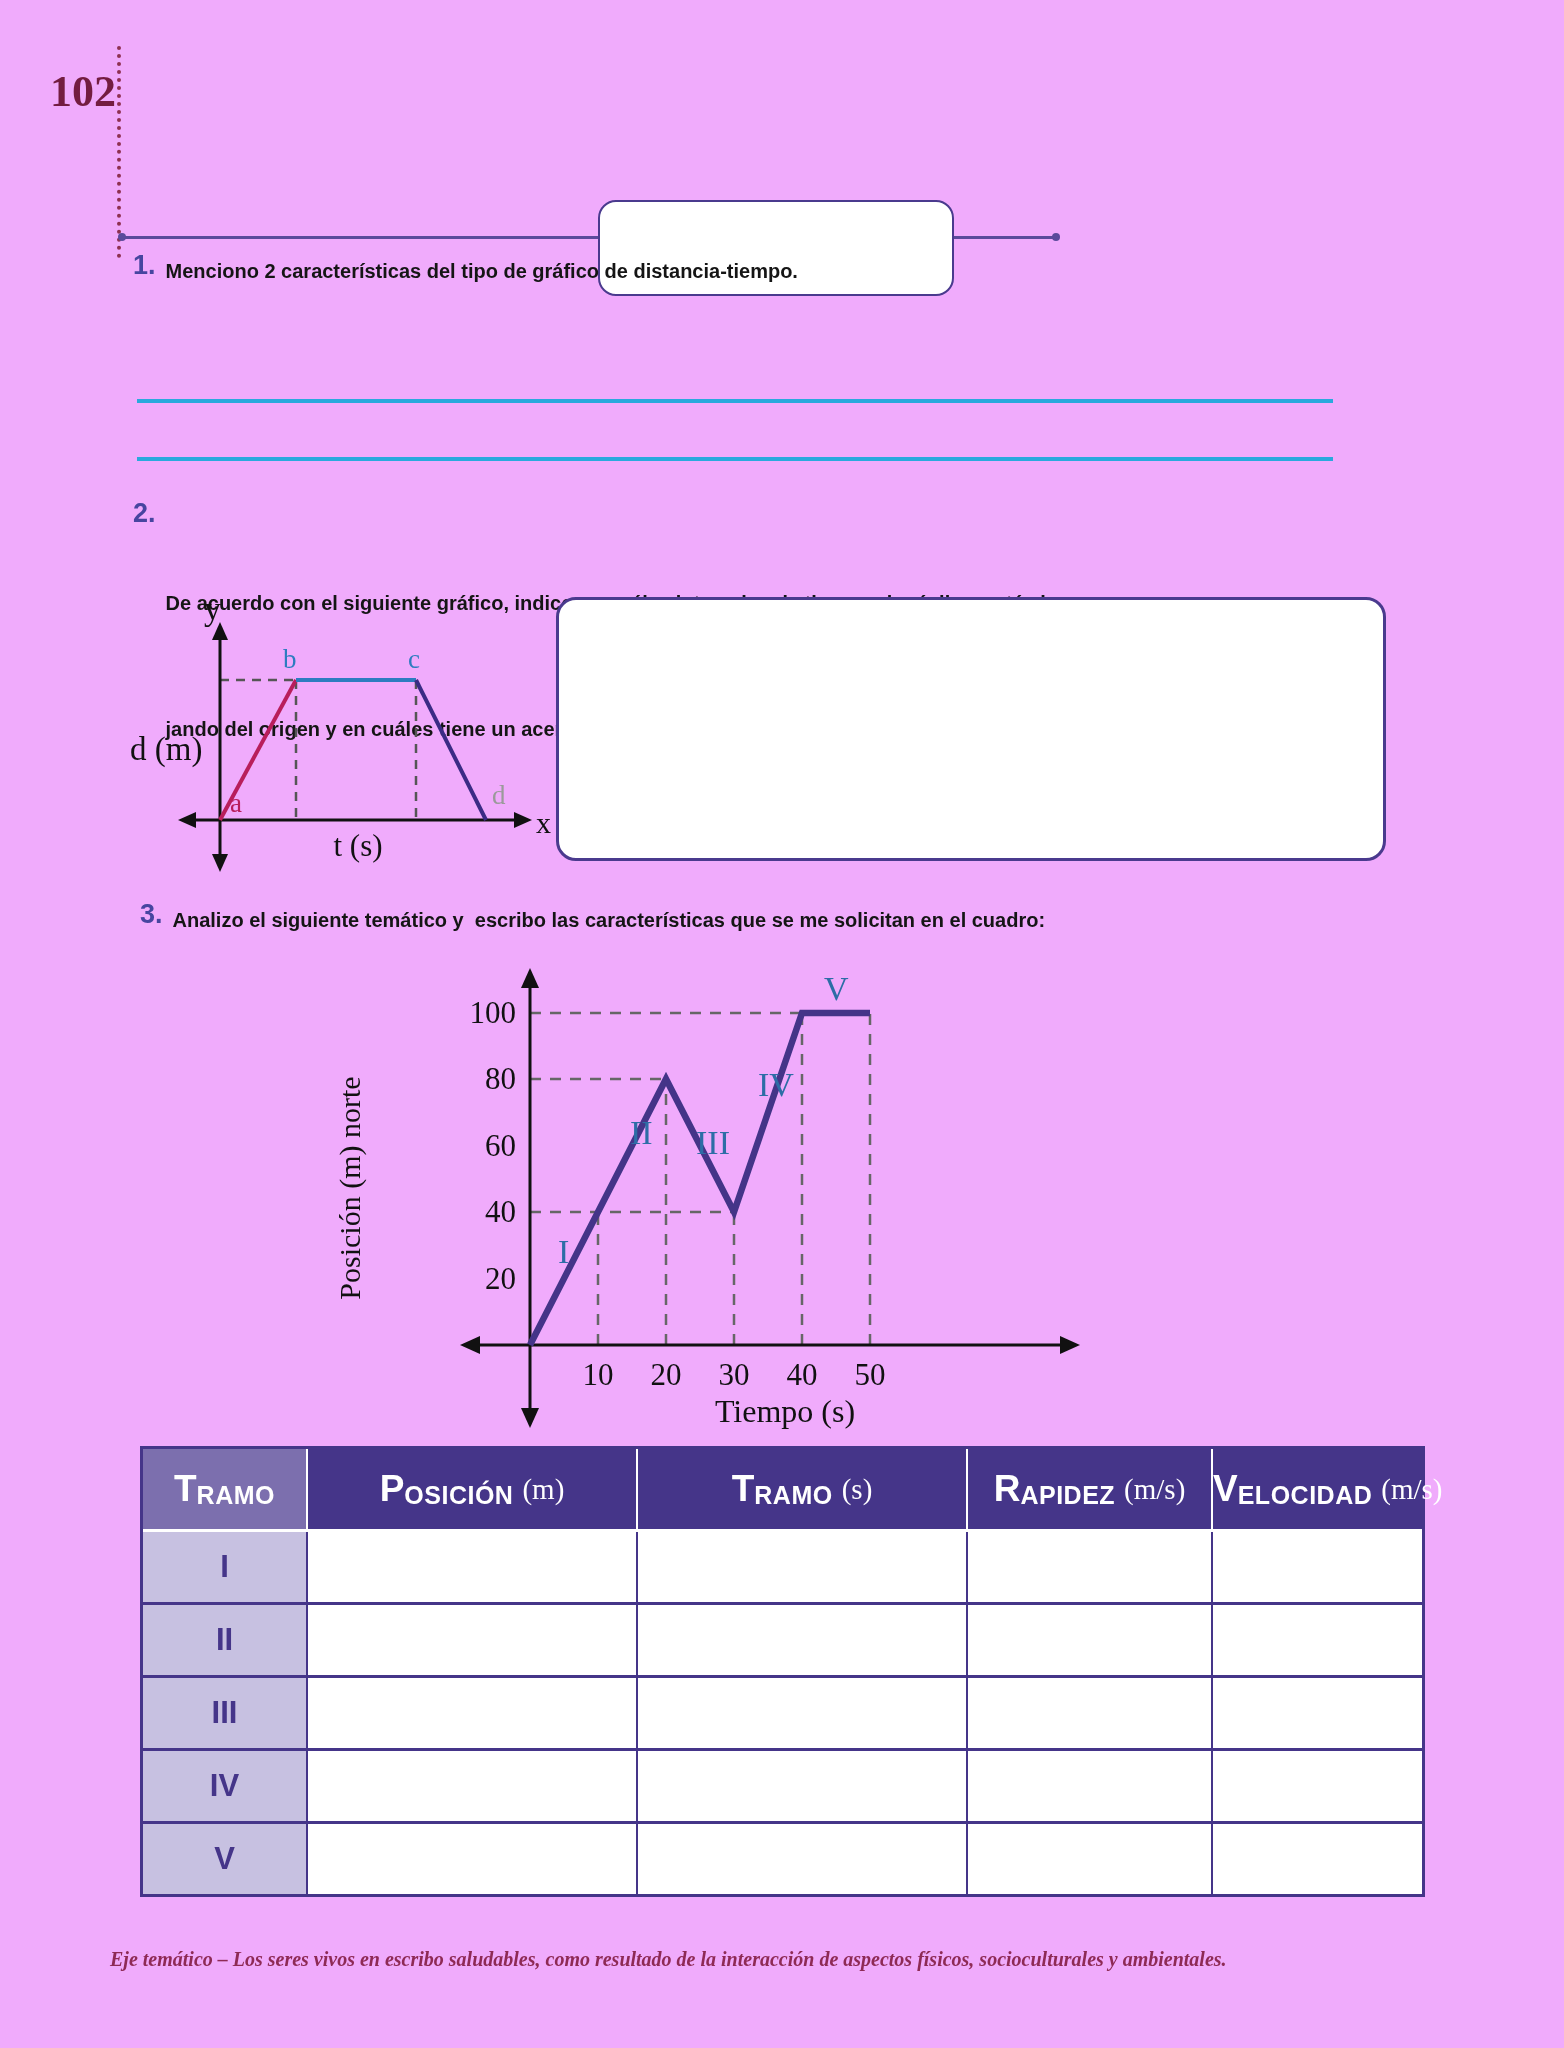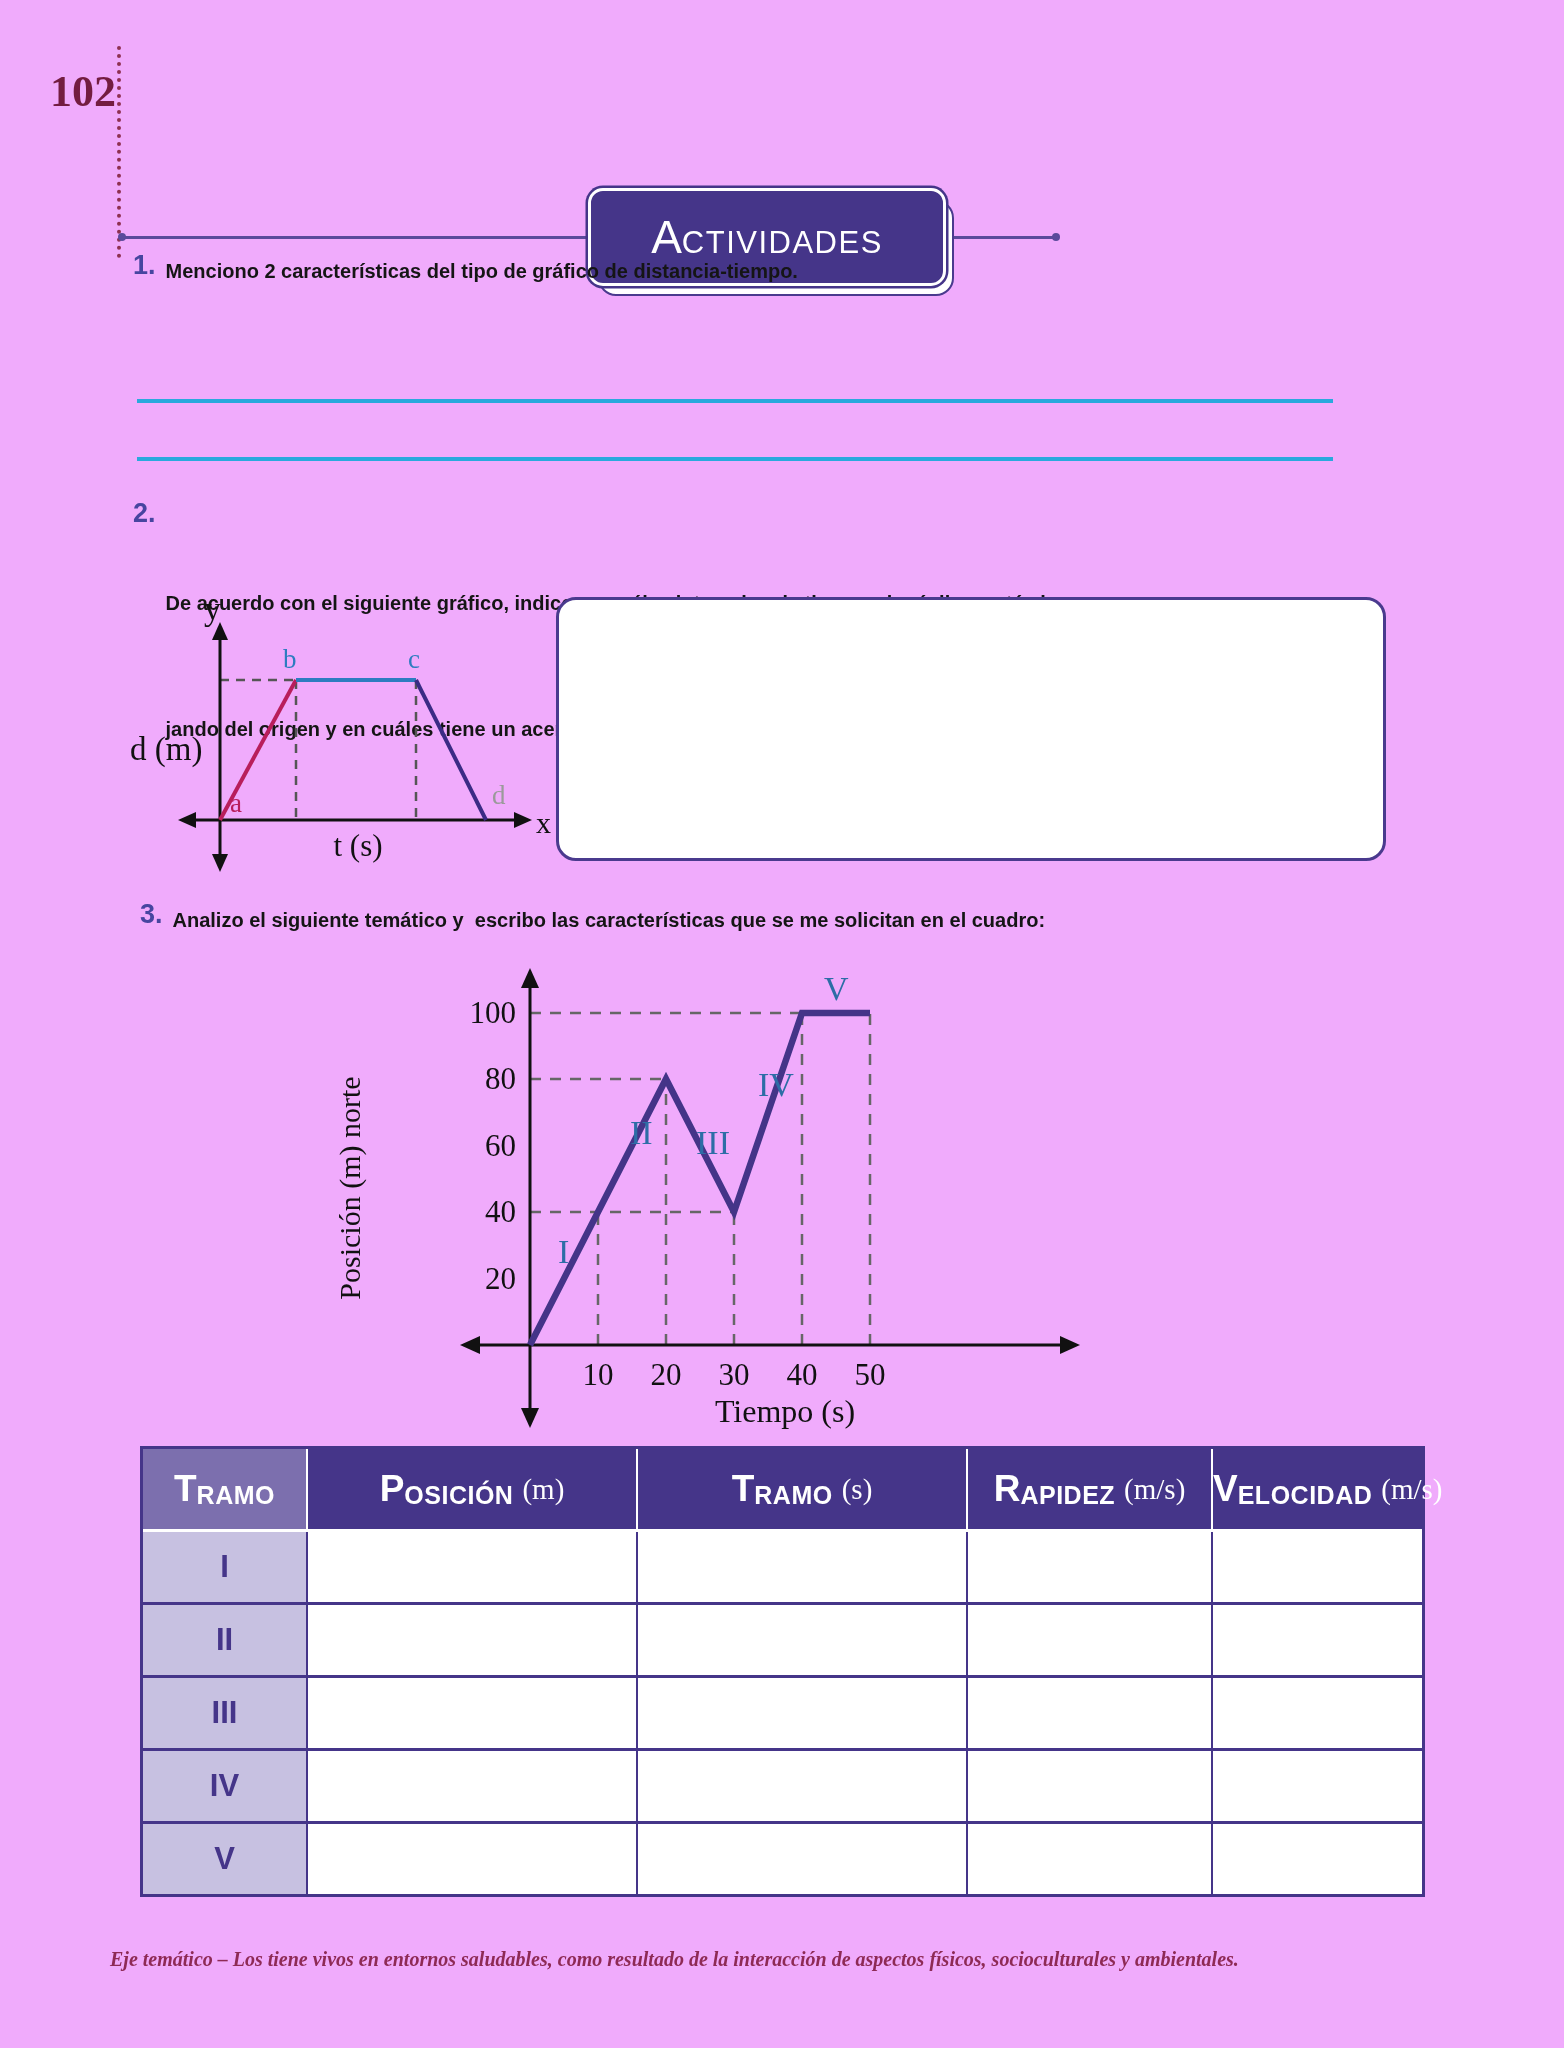--- a/index.html
+++ b/index.html
@@ -75,23 +75,20 @@
 
 <div class="page">
 
   <div class="abs pagenum">102</div>
   <div class="abs pagenum-rule"></div>
 
   <div class="abs header-rule"></div>
   <div class="abs rule-dot dot-left"></div>
   <div class="abs rule-dot dot-right"></div>
   <div class="abs badge-ghost"></div>
-  <div class="abs badge">
-    <span><span class="cap">A</span><span class="caps">CTIVIDADES</span></span>
-  </div>
 
   <div class="abs question q1">
     <span class="qnum">1.</span>
     <span class="qtext">Menciono 2 características del tipo de gráfico de distancia-tiempo.</span>
   </div>
   <div class="abs answer-line line1"></div>
   <div class="abs answer-line line2"></div>
 
   <div class="abs question q2">
     <span class="qnum">2.</span>
@@ -228,15 +225,15 @@
         <div class="tr">
           <div class="td c1 td-first">V</div>
           <div class="td c2"></div>
           <div class="td c3"></div>
           <div class="td c4"></div>
           <div class="td c5"></div>
         </div>
       </div>
   </div>
 
-  <div class="abs footer">Eje temático – Los tiene vivos en entornos saludables, como resultado de la interacción de aspectos físicos, socioculturales y ambientales.</div>
+  <div class="abs footer">Eje temático – Los seres vivos en escribo saludables, como resultado de la interacción de aspectos físicos, socioculturales y ambientales.</div>
 
 </div>
 
 </body></html>

